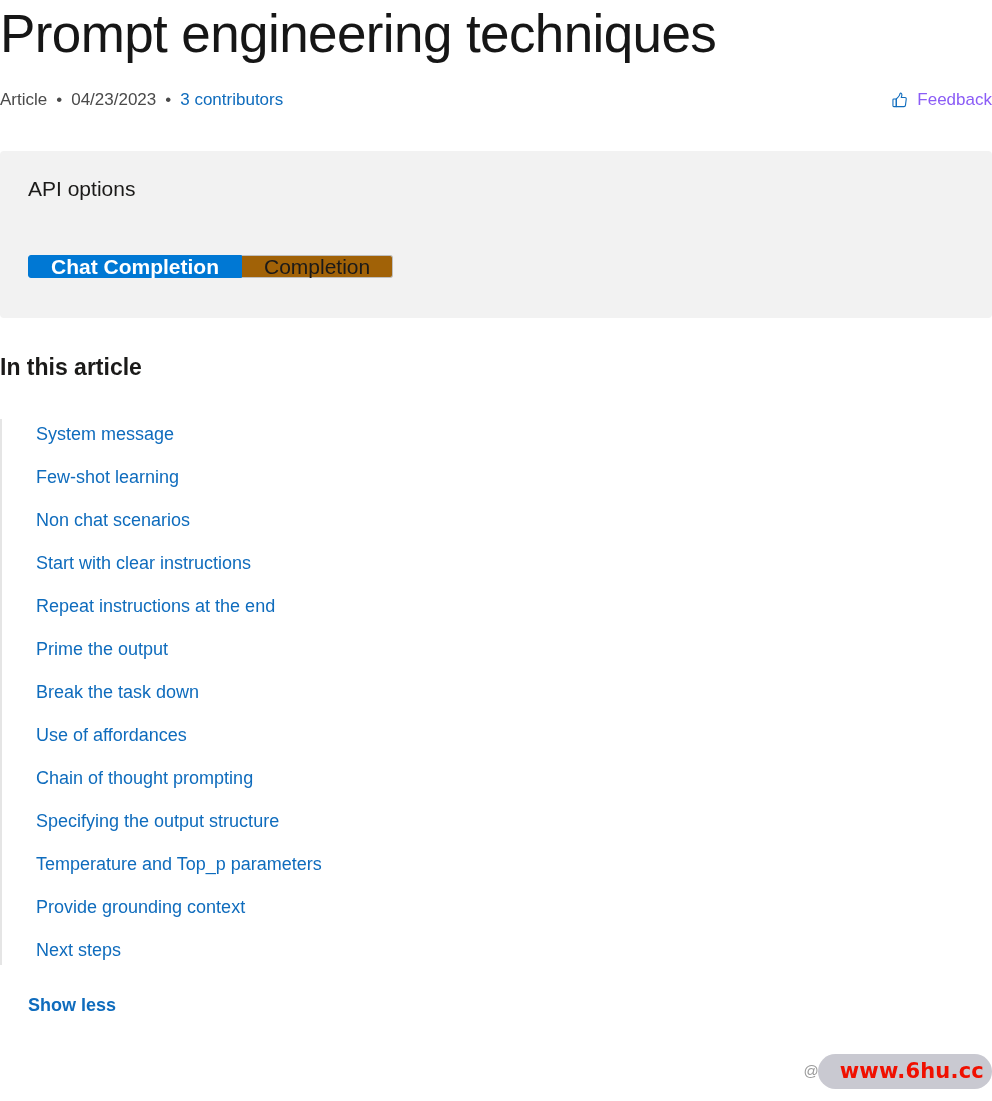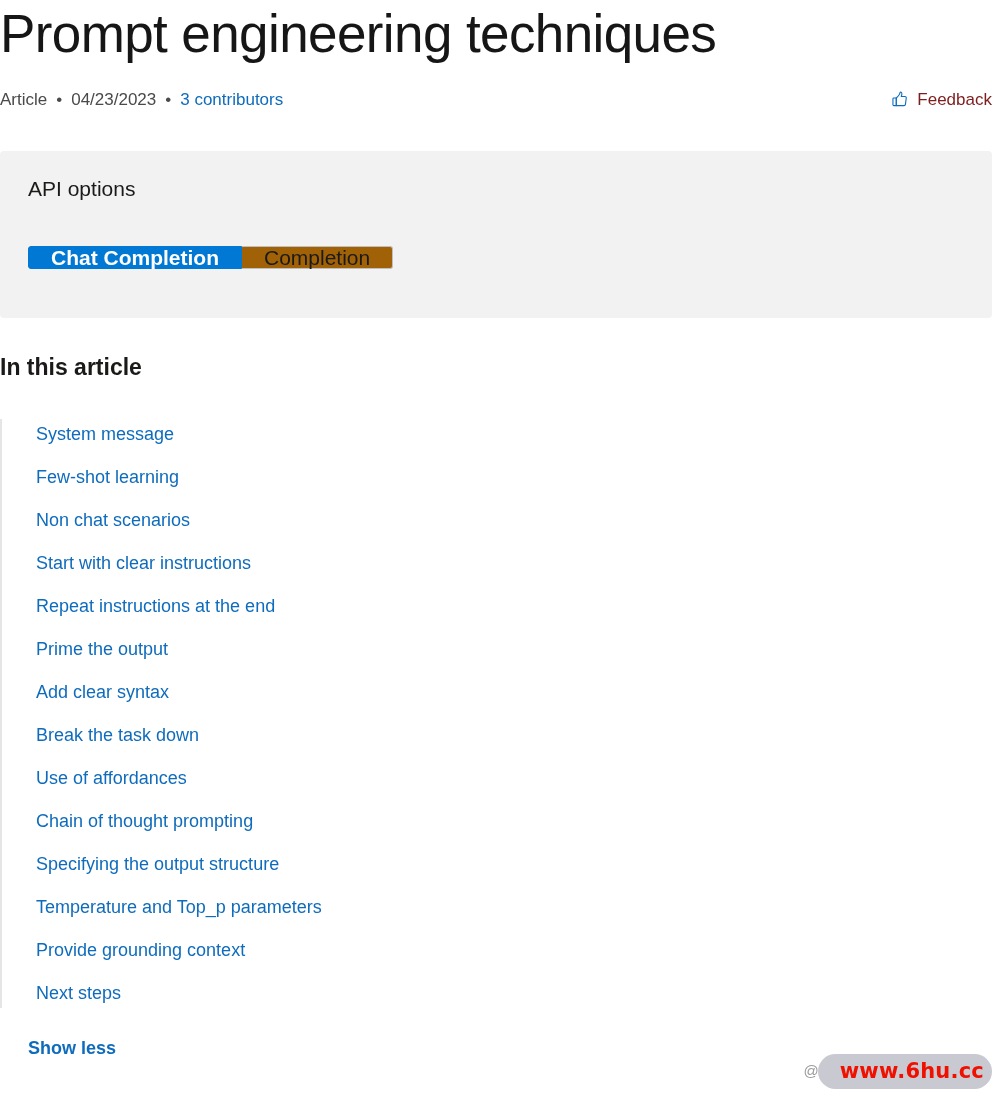--- a/index.html
+++ b/index.html
@@ -53,23 +53,23 @@
     font-size: 17px;
   }
   .meta-link {
     color: #0f6cbd;
     font-size: 17px;
     text-decoration: none;
     cursor: pointer;
   }
   .feedback {
     display: flex;
-    align-items: flex-start;
+    align-items: flex-end;
     gap: 8px;
-    color: #7f1d1d;
+    color: #8b5cf6;
     font-size: 17px;
     cursor: pointer;
     white-space: nowrap;
     padding-right: 0px;
   }
   .feedback svg { display: block; }
 
   
   .api-panel {
     margin-top: 38px;
@@ -81,21 +81,21 @@
     height: 167px;
   }
   .api-panel-title {
     font-size: 21px;
     font-weight: 400;
     color: #1b1a19;
     margin: 0 0 37px 0;
   }
   .toggle-group {
     display: inline-flex;
-    align-items: center;
+    align-items: flex-end;
     height: 40px;
   }
   .toggle-btn {
     font-family: "Liberation Sans", sans-serif;
     font-size: 21px;
     line-height: 1;
     display: flex;
     align-items: center;
     justify-content: center;
     padding: 0 22px;
@@ -223,21 +223,20 @@
 
 <h2 class="section-heading">In this article</h2>
 
 <nav class="toc">
   <a class="toc-item">System message</a>
   <a class="toc-item">Few-shot learning</a>
   <a class="toc-item">Non chat scenarios</a>
   <a class="toc-item">Start with clear instructions</a>
   <a class="toc-item">Repeat instructions at the end</a>
   <a class="toc-item">Prime the output</a>
-  <a class="toc-item">Add clear syntax</a>
   <a class="toc-item">Break the task down</a>
   <a class="toc-item">Use of affordances</a>
   <a class="toc-item">Chain of thought prompting</a>
   <a class="toc-item">Specifying the output structure</a>
   <a class="toc-item">Temperature and Top_p parameters</a>
   <a class="toc-item">Provide grounding context</a>
   <a class="toc-item">Next steps</a>
 </nav>
 
 <a class="show-less">Show less</a>

